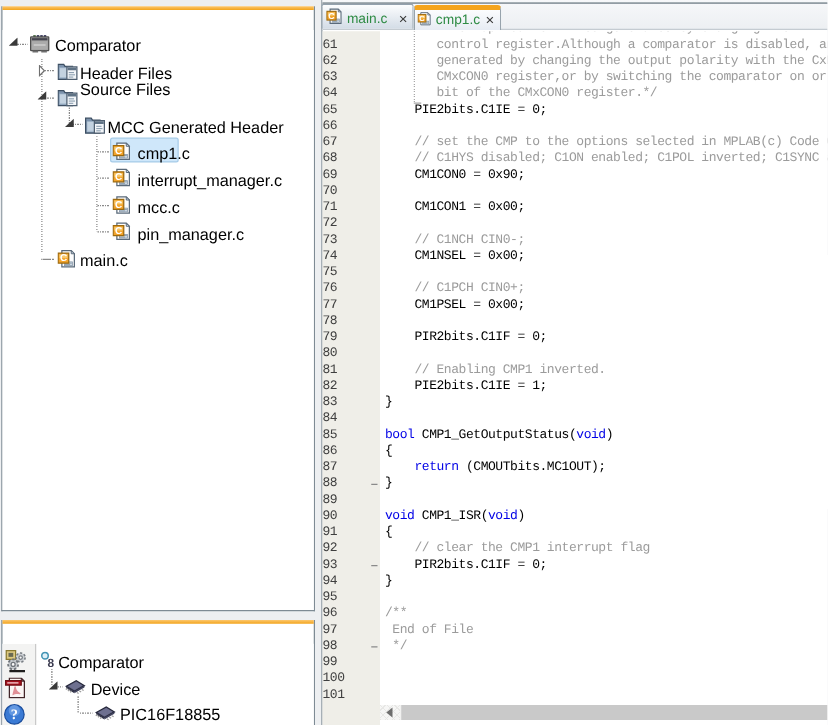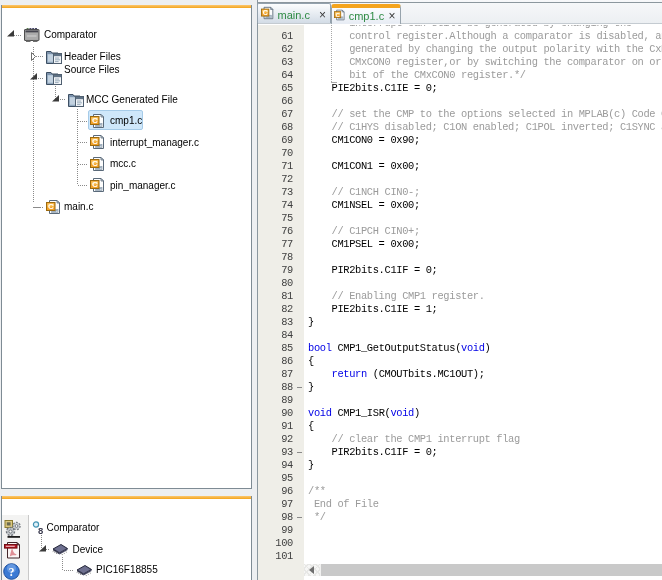--- a/index.html
+++ b/index.html
@@ -2,40 +2,40 @@
 <html><head>
 <meta charset="utf-8">
 <style>
 * { margin:0; padding:0; box-sizing:border-box; }
 html,body { width:662px; height:580px; overflow:hidden; }
 body { background:#edeff1; font-family:"Liberation Sans", sans-serif; position:relative; }
 .panel { position:absolute; border:1px solid #7e8b94; border-top:none; background:#fff; }
 .ptop { position:absolute; left:0; right:0; top:0; height:3px; background:linear-gradient(#fcc76f,#f2a41c); }
 .ptitle { position:absolute; left:0; right:0; top:3px; height:16px; background:linear-gradient(#fdfdfe 0%, #e9edf4 55%, #dae1ec 100%); border-bottom:1px solid #9fabbd; color:#15151f; font-weight:bold; font-size:10.5px; line-height:13px; padding-left:7px; }
 .pbody { position:absolute; left:0; right:0; top:19px; bottom:0; background:#fff; overflow:hidden; }
-.lbl { position:absolute; font-size:10px; color:#000; white-space:nowrap; }
+.lbl { position:absolute; font-size:13px; color:#000; white-space:nowrap; }
 .vguide { position:absolute; width:1px; background-image:repeating-linear-gradient(to bottom,#8a8a8a 0 1px,transparent 1px 2px); }
 .hguide { position:absolute; height:1px; background-image:repeating-linear-gradient(to right,#8a8a8a 0 1px,transparent 1px 2px); }
 .icon { position:absolute; }
 .sel { position:absolute; background:#cfe7fa; border:1px solid #a6cbe8; }
 #editor { position:absolute; left:257px; top:0; width:405px; height:580px; background:#fff; border-left:1px solid #8b979f; }
 #tabbar { position:absolute; left:0; top:0; right:0; height:24px; background:linear-gradient(#f7f8fa,#eceff2); }
 #tabbar .bartop { position:absolute; left:0; right:0; top:2px; height:1px; background:#8c979e; }
 #tabbar .barbot { position:absolute; left:0; right:0; bottom:0; height:1px; background:#c4cbd1; }
 .tab { position:absolute; font-size:11px; }
 #tab1 { left:-1px; top:3px; width:74px; height:20px; background:linear-gradient(#fcfdfe,#d3dce6); border:1px solid #93a1ad; border-bottom:none; border-radius:2px 2px 0 0; }
 #tab2 { left:72.5px; top:4px; width:70px; height:20px; background:linear-gradient(#fbfcfe,#e7ecf4); border:1px solid #97a3ac; border-top:4px solid #f5a41d; border-bottom:none; border-radius:3px 3px 0 0; }
 .tabtext { position:absolute; color:#2e8b44; }
 #tab1 .tabtext { top:5px; left:19.5px; }
 #tab2 .tabtext { top:1.5px; left:17.2px; }
 .x { font-size:12px; color:#3a3a3a; position:absolute; }
 #tab1 .x { top:4px; right:4px; }
 #tab2 .x { top:1px; right:4px; }
 #gutter2 { position:absolute; left:0; top:25px; bottom:0; width:46px; background:#efeee8; overflow:hidden; }
-#gnums { position:absolute; left:0; top:0; width:35px; text-align:right; font-family:"Liberation Mono", monospace; font-size:10.4px; letter-spacing:-0.35px; line-height:13px; color:#3f3f3f; margin-top:5px; }
+#gnums { position:absolute; left:0; top:0; width:35px; font-family:"Liberation Mono", monospace; font-size:10.4px; letter-spacing:-0.35px; line-height:13px; color:#3f3f3f; margin-top:5px; }
 #codewrap { position:absolute; left:46px; top:25px; right:0; bottom:0; overflow:hidden; background:#fff; }
 #code { font-family:"Liberation Mono", monospace; font-size:10.4px; letter-spacing:-0.35px; line-height:13px; color:#000; margin-top:-8px; margin-left:4px; white-space:pre; }
 .cm { color:#9b9b9b; }
 .kw { color:#0000e6; }
 #foldline { position:absolute; left:27px; top:0px; width:1px; height:57px; background-image:repeating-linear-gradient(to bottom,#a8a8a8 0 1px,transparent 1px 2px); }
 #foldend { position:absolute; left:27px; top:57px; width:6px; height:1px; background:#a8a8a8; }
 .fold { position:absolute; left:39px; width:5px; height:1.2px; background:#8a8a8a; }
 #hscroll { position:absolute; left:46px; right:0; top:564px; height:12px; background:#f1f1f0; }
 #hsbtn { position:absolute; left:0; top:0; width:16px; height:12px; background:#f6f6f5; background-image:repeating-linear-gradient(45deg,#e7e7e5 0 1px,transparent 1px 4px),repeating-linear-gradient(-45deg,#e7e7e5 0 1px,transparent 1px 4px); }
 #hsbtn:before { content:""; position:absolute; left:5px; top:2px; border-right:5px solid #6e6e6e; border-top:4px solid transparent; border-bottom:4px solid transparent; }
@@ -161,21 +161,21 @@
 <rect x="5.5" y="10.5" width="6.5" height="3" fill="#cdd8e2" stroke="#8294a6" stroke-width="0.6"></rect>
 <rect x="6" y="11.2" width="5.5" height="0.6" fill="#7f92a4"></rect>
         <rect x="6" y="12.4" width="4" height="0.6" fill="#7f92a4"></rect>
 <rect x="0.5" y="3.5" width="8.5" height="8" fill="#f2a32a" stroke="#9c6a10" stroke-width="1"></rect>
 <rect x="1.5" y="4.5" width="6.5" height="3" fill="#f9c96b" stroke="none"></rect>
 <text x="4.8" y="10.2" font-family="Liberation Sans" font-size="8" font-weight="bold" fill="#fff" text-anchor="middle">C</text>
 </svg>
 <div class="lbl" style="left:42px;top:5.0px">Comparator</div>
 <div class="lbl" style="left:62px;top:26.5px">Header Files</div>
 <div class="lbl" style="left:62px;top:40px">Source Files</div>
-<div class="lbl" style="left:84px;top:69.5px">MCC Generated File</div>
+<div class="lbl" style="left:84px;top:69.5px">MCC Generated Header</div>
 <div class="lbl" style="left:108px;top:91.0px">cmp1.c</div>
 <div class="lbl" style="left:108px;top:112.5px">interrupt_manager.c</div>
 <div class="lbl" style="left:108px;top:134.0px">mcc.c</div>
 <div class="lbl" style="left:108px;top:155.5px">pin_manager.c</div>
 <div class="lbl" style="left:62px;top:177.0px">main.c</div>
   </div>
 </div>
 <div class="panel" id="dashboard" style="left:1px; top:496px; width:251px; height:86px;">
   <div class="ptop"></div>
   <div class="pbody" id="dbody">
@@ -262,21 +262,21 @@
     CM1CON1 = 0x00;
 
 <span class="cm">    // C1NCH CIN0-;</span>
     CM1NSEL = 0x00;
 
 <span class="cm">    // C1PCH CIN0+;</span>
     CM1PSEL = 0x00;
 
     PIR2bits.C1IF = 0;
 
-<span class="cm">    // Enabling CMP1 register.</span>
+<span class="cm">    // Enabling CMP1 inverted.</span>
     PIE2bits.C1IE = 1;
 }
 
 <span class="kw">bool</span> CMP1_GetOutputStatus(<span class="kw">void</span>)
 {
     <span class="kw">return</span> (CMOUTbits.MC1OUT);
 }
 
 <span class="kw">void</span> CMP1_ISR(<span class="kw">void</span>)
 {

